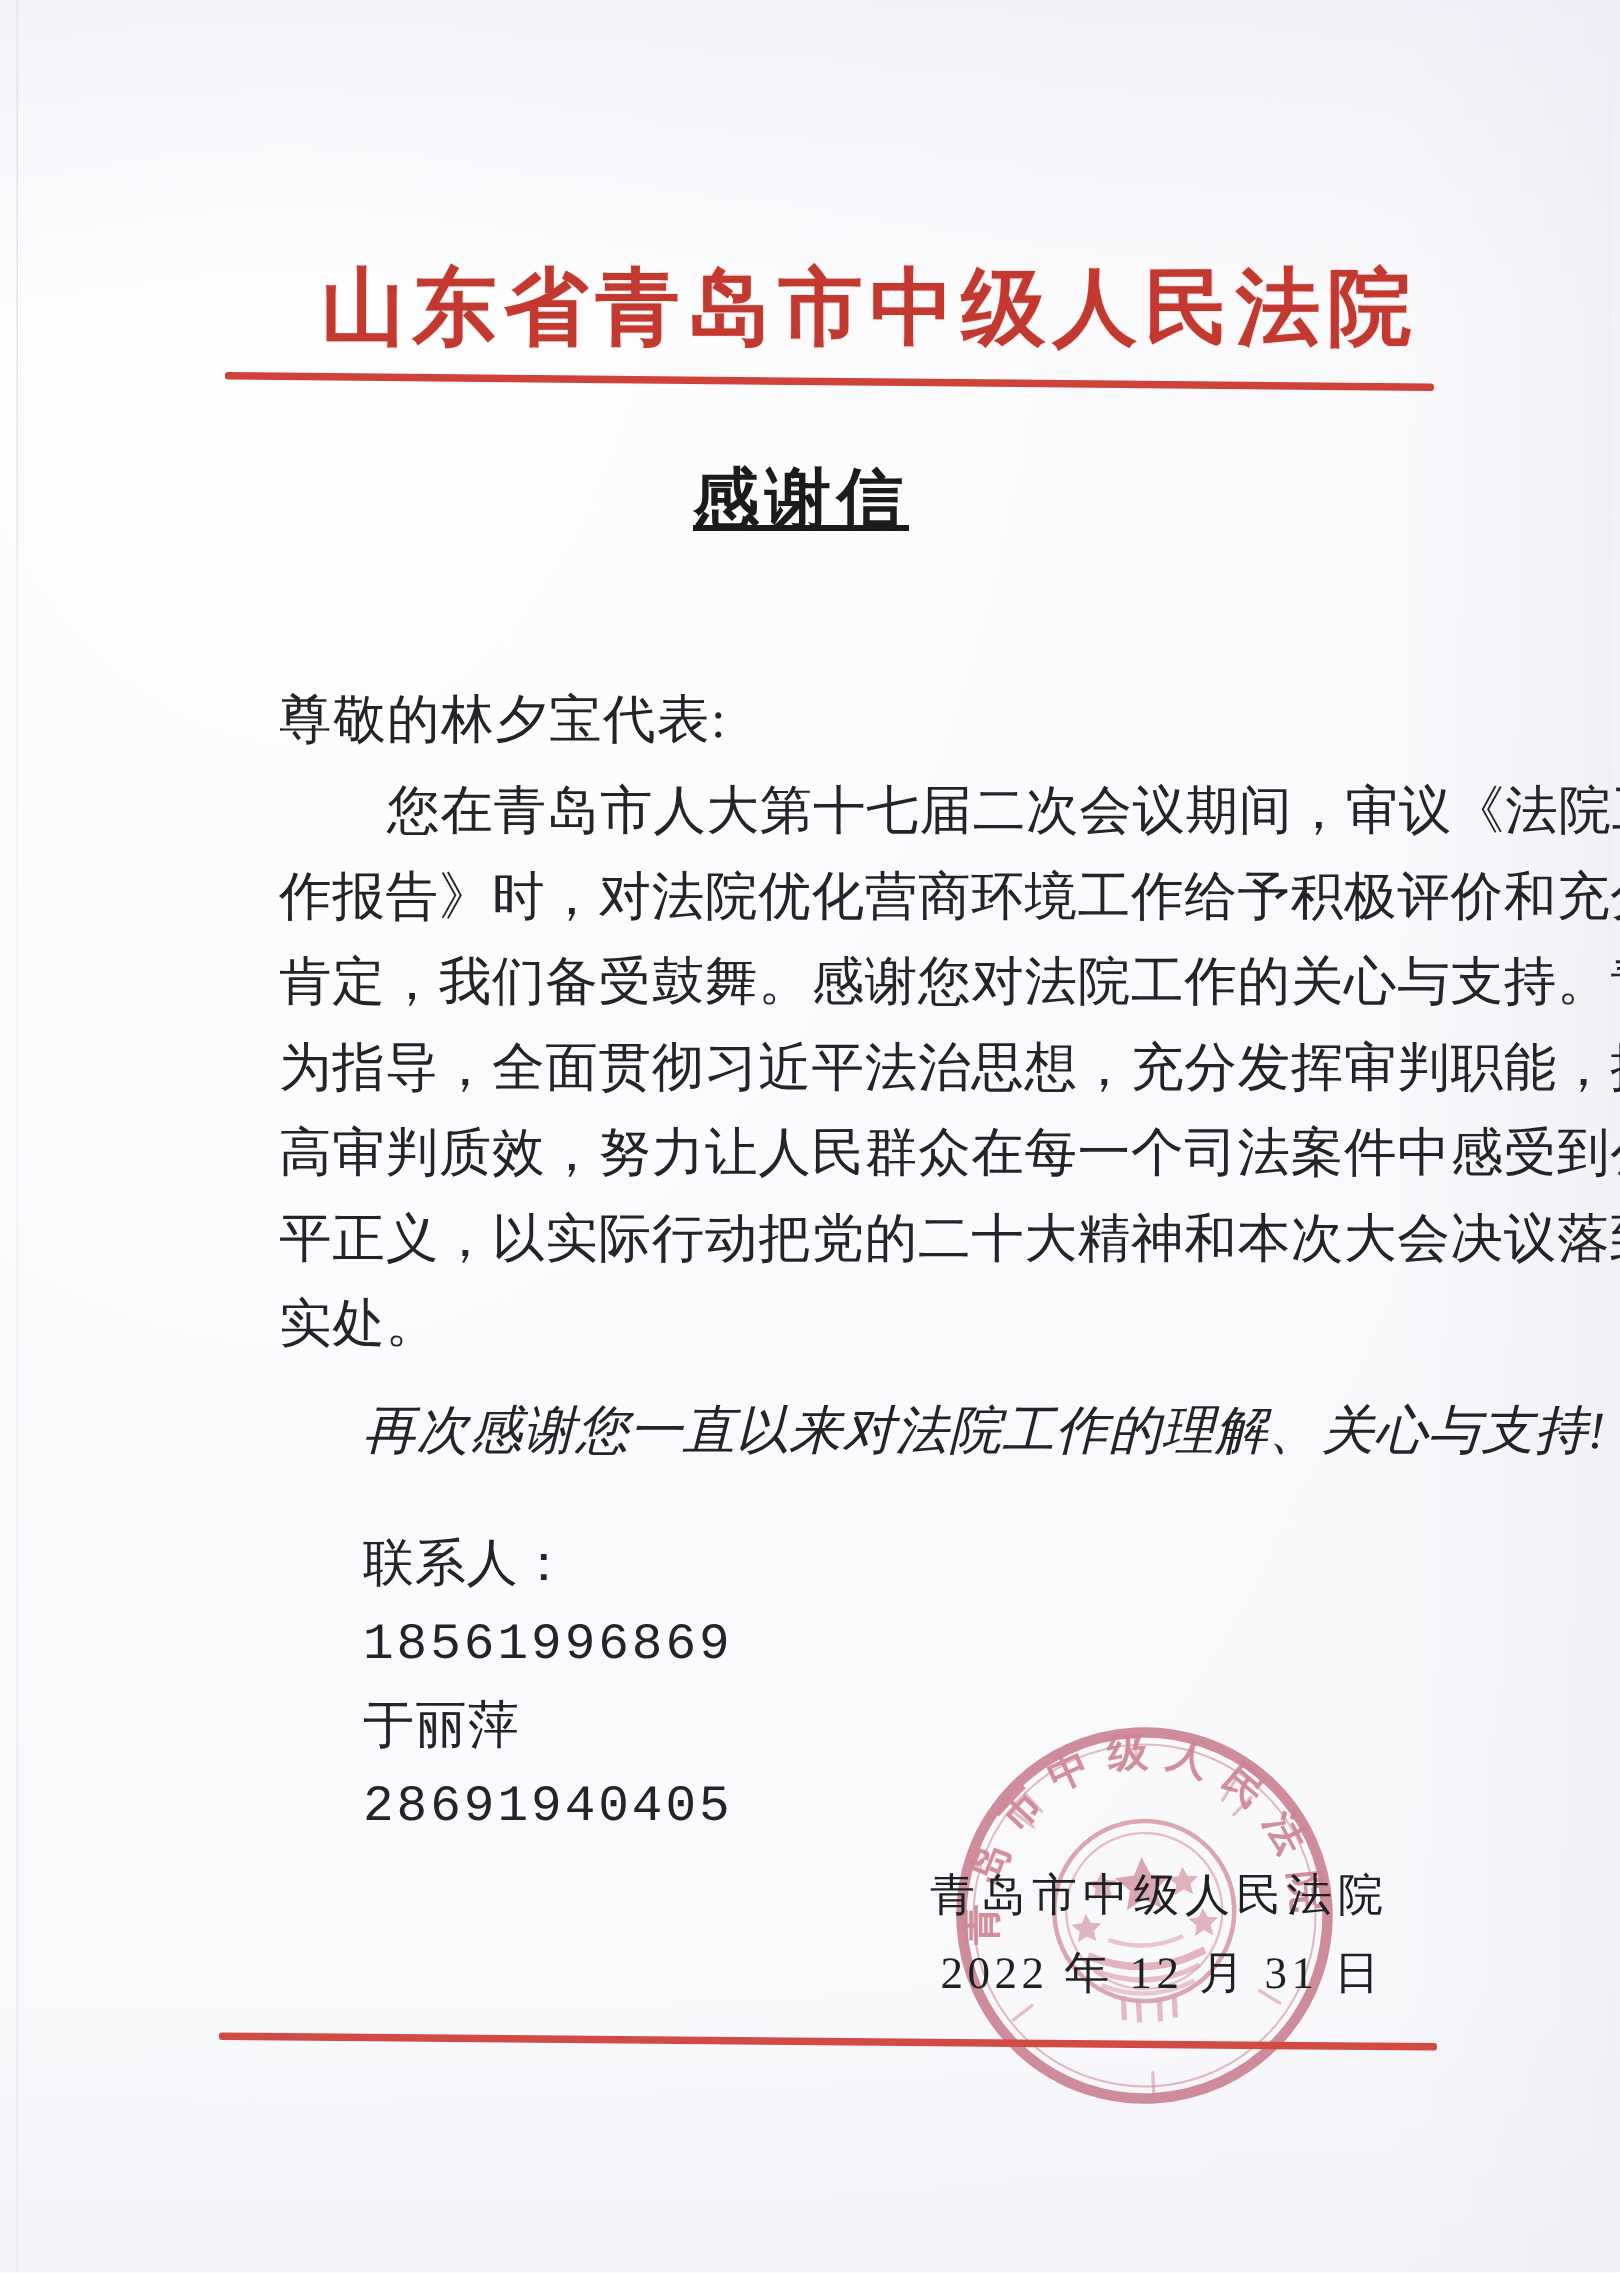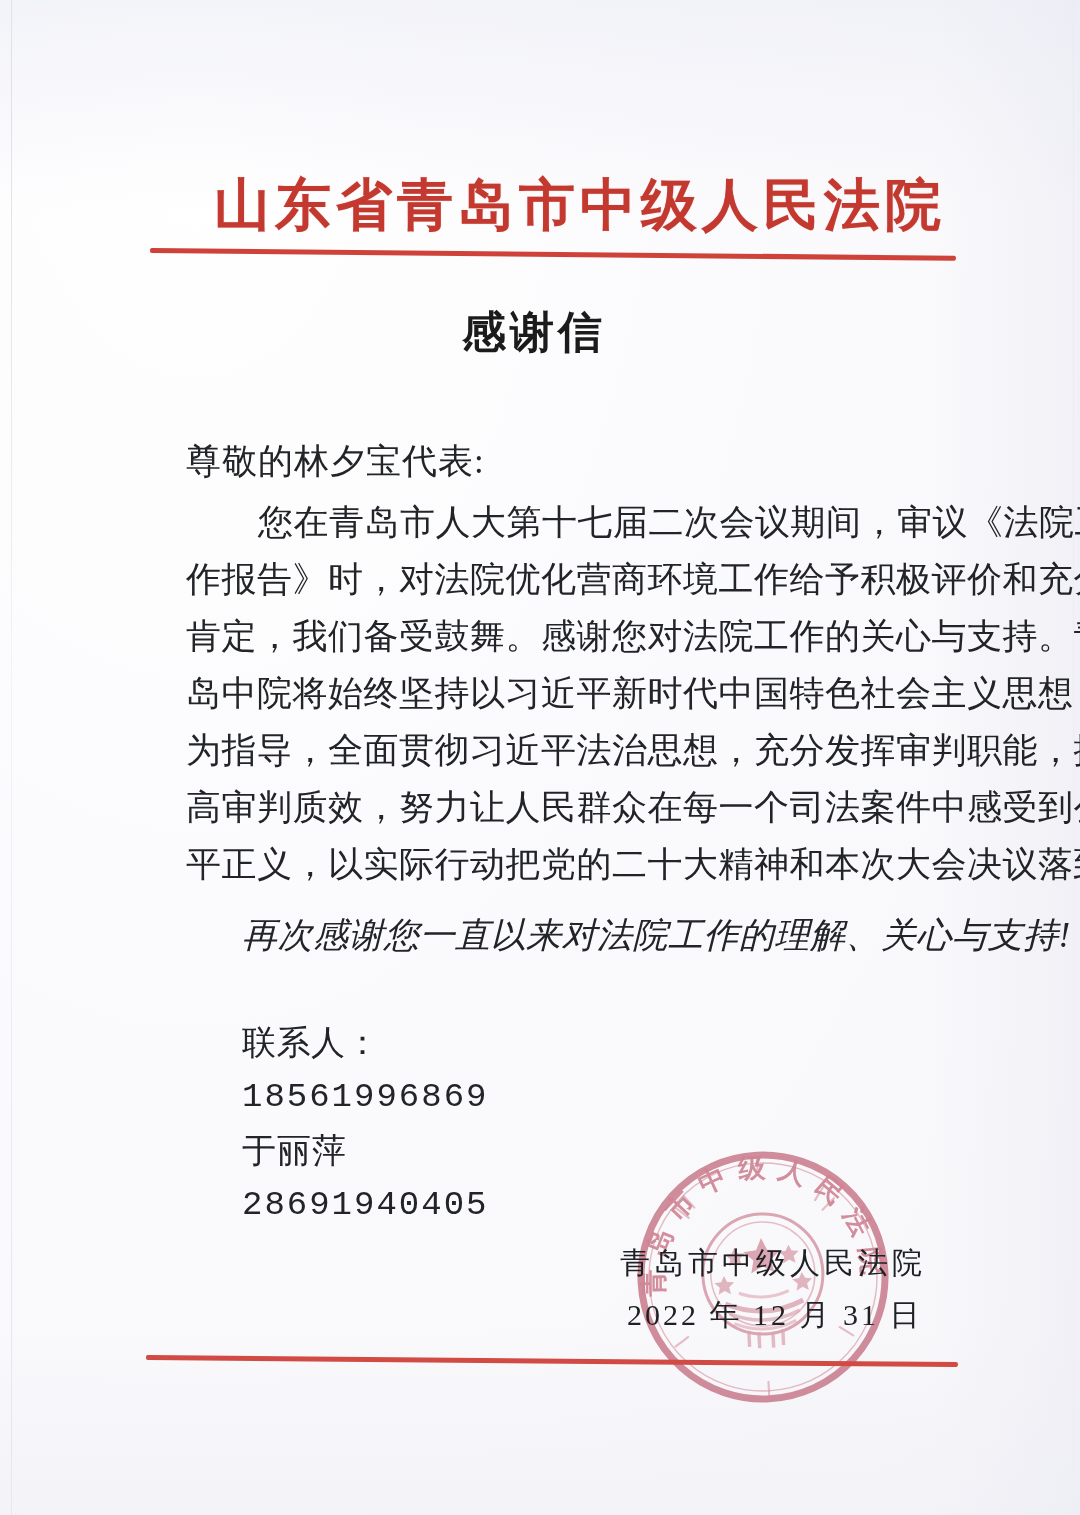--- a/index.html
+++ b/index.html
@@ -69,33 +69,35 @@
 
   
   .doc-title{
     position:absolute;left:0;top:303px;width:1068px;
     text-align:center;
     font-family:"Liberation Serif","DejaVu Serif",serif;
     font-weight:700;
     font-size:44px;
     letter-spacing:4px;
     color:#1b1b1b;
+    text-decoration:underline;
   }
 
   
   .body-block{
     position:absolute;left:186px;top:436px;
     width:768px;
   }
   .salutation{
     font-size:35px;
     line-height:52px;
     color:#222428;
     letter-spacing:1px;
     margin-bottom:6px;
+    margin-top:18px;
   }
   .para{
     font-size:35px;
     line-height:57px;
     color:#222428;
     letter-spacing:0.5px;
     text-align:justify;
   }
   .para-line{
     display:block;
@@ -177,24 +179,24 @@
 
   <div class="doc-title">感谢信</div>
 
   <div class="body-block">
     <div class="salutation">尊敬的林夕宝代表:</div>
 
     <div class="para">
       <span class="para-line indent">您在青岛市人大第十七届二次会议期间，审议《法院工</span>
       <span class="para-line">作报告》时，对法院优化营商环境工作给予积极评价和充分</span>
       <span class="para-line">肯定，我们备受鼓舞。感谢您对法院工作的关心与支持。青</span>
-      <span class="para-line">岛中院将始终坚持以习近平新时代中国特色社会主义思想</span>
       <span class="para-line">为指导，全面贯彻习近平法治思想，充分发挥审判职能，提</span>
       <span class="para-line">高审判质效，努力让人民群众在每一个司法案件中感受到公</span>
       <span class="para-line">平正义，以实际行动把党的二十大精神和本次大会决议落到</span>
+      <span class="para-line">实处。</span>
     </div>
 
     <div class="closing">再次感谢您一直以来对法院工作的理解、关心与支持!</div>
   </div>
 
   <div class="contacts">
     <div class="contact-row">
       <span class="contact-label">联系人：</span>
       <span class="contact-phone">18561996869</span>
     </div>

